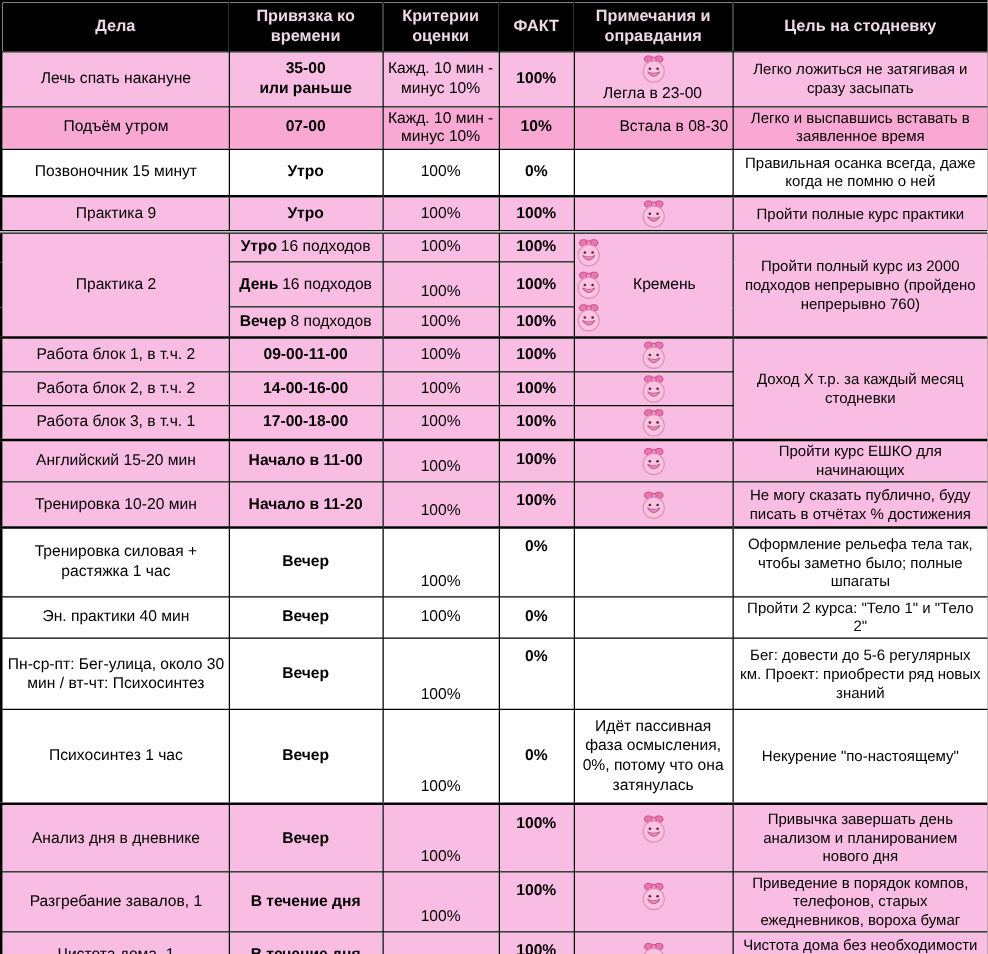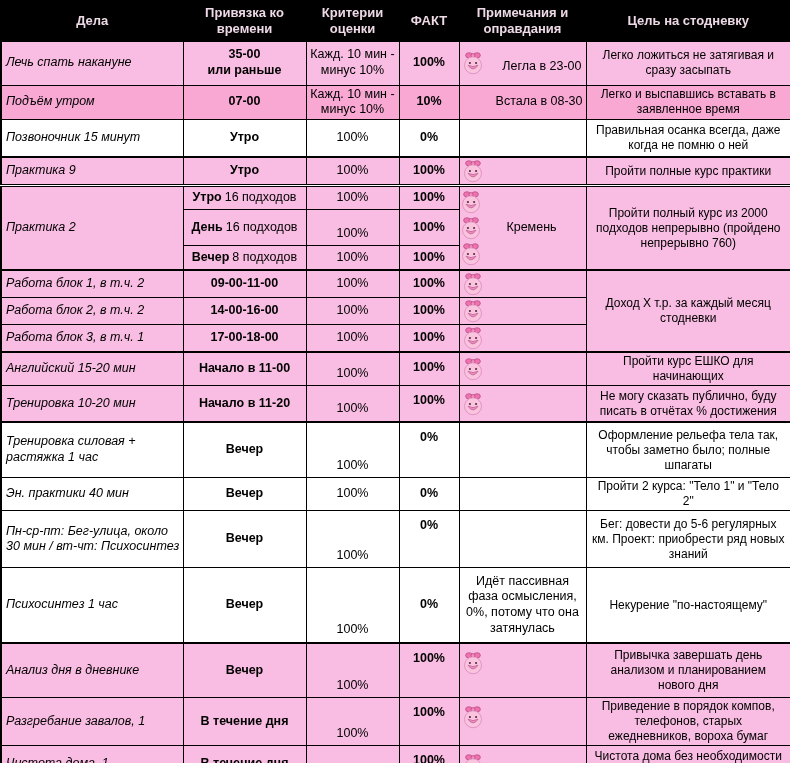--- a/index.html
+++ b/index.html
@@ -1,32 +1,32 @@
 <!DOCTYPE html>
 <html lang="ru"><head>
 <meta charset="utf-8">
 <style>
   html,body{margin:0;padding:0;background:#fff;}
   body{width:790px;font-family:"Liberation Sans","DejaVu Sans",sans-serif;color:#000;}
   table{width:790px;border-collapse:collapse;table-layout:fixed;border:2px solid #000;font-size:12.5px;line-height:1.25;}
   td,th{border:1px solid #000;padding:1px 3px;vertical-align:middle;overflow:hidden;text-align:center;}
   th{background:#000;color:#eed9e6;font-weight:bold;font-size:13px;border-color:#000;}
   tr.hdr{height:40px;margin-top:32px;}
-  td.task{text-align:left;padding-left:4px;font-style:italic;}
+  td.task{text-align:center;padding-left:4px;}
   .b{font-weight:bold;}
   .fact{font-weight:bold;}
   .goal{font-size:12px;padding:1px 5px;}
   .pink{background:#f9bce2;}
   .lpink{background:#f9a8d4;}
   .white{background:#ffffff;}
   .vb{vertical-align:bottom;padding-bottom:4px;}
   .vt{vertical-align:top;padding-top:7px;}
   .bt2 td{border-top-width:2px;}
   .bt3 td{border-top:3px double #000;}
-  .note-flex{display:flex;align-items:flex-end;min-height:18px;}
+  .note-flex{display:flex;align-items:center;min-height:18px;flex-direction:column;}
   .note-flex .txt{flex:1;text-align:right;padding-right:1px;}
   .note-center{position:relative;}
   .note-center .txt{display:block;text-align:center;padding-left:18px;}
   .pigstack{position:absolute;left:1px;top:3px;bottom:3px;display:flex;flex-direction:column;justify-content:space-between;}
   .pig{width:20px;height:24px;flex:none;display:inline-block;}
   .t_rest{margin-left:3px;font-weight:normal;}
 </style>
 </head>
 <body>
 

